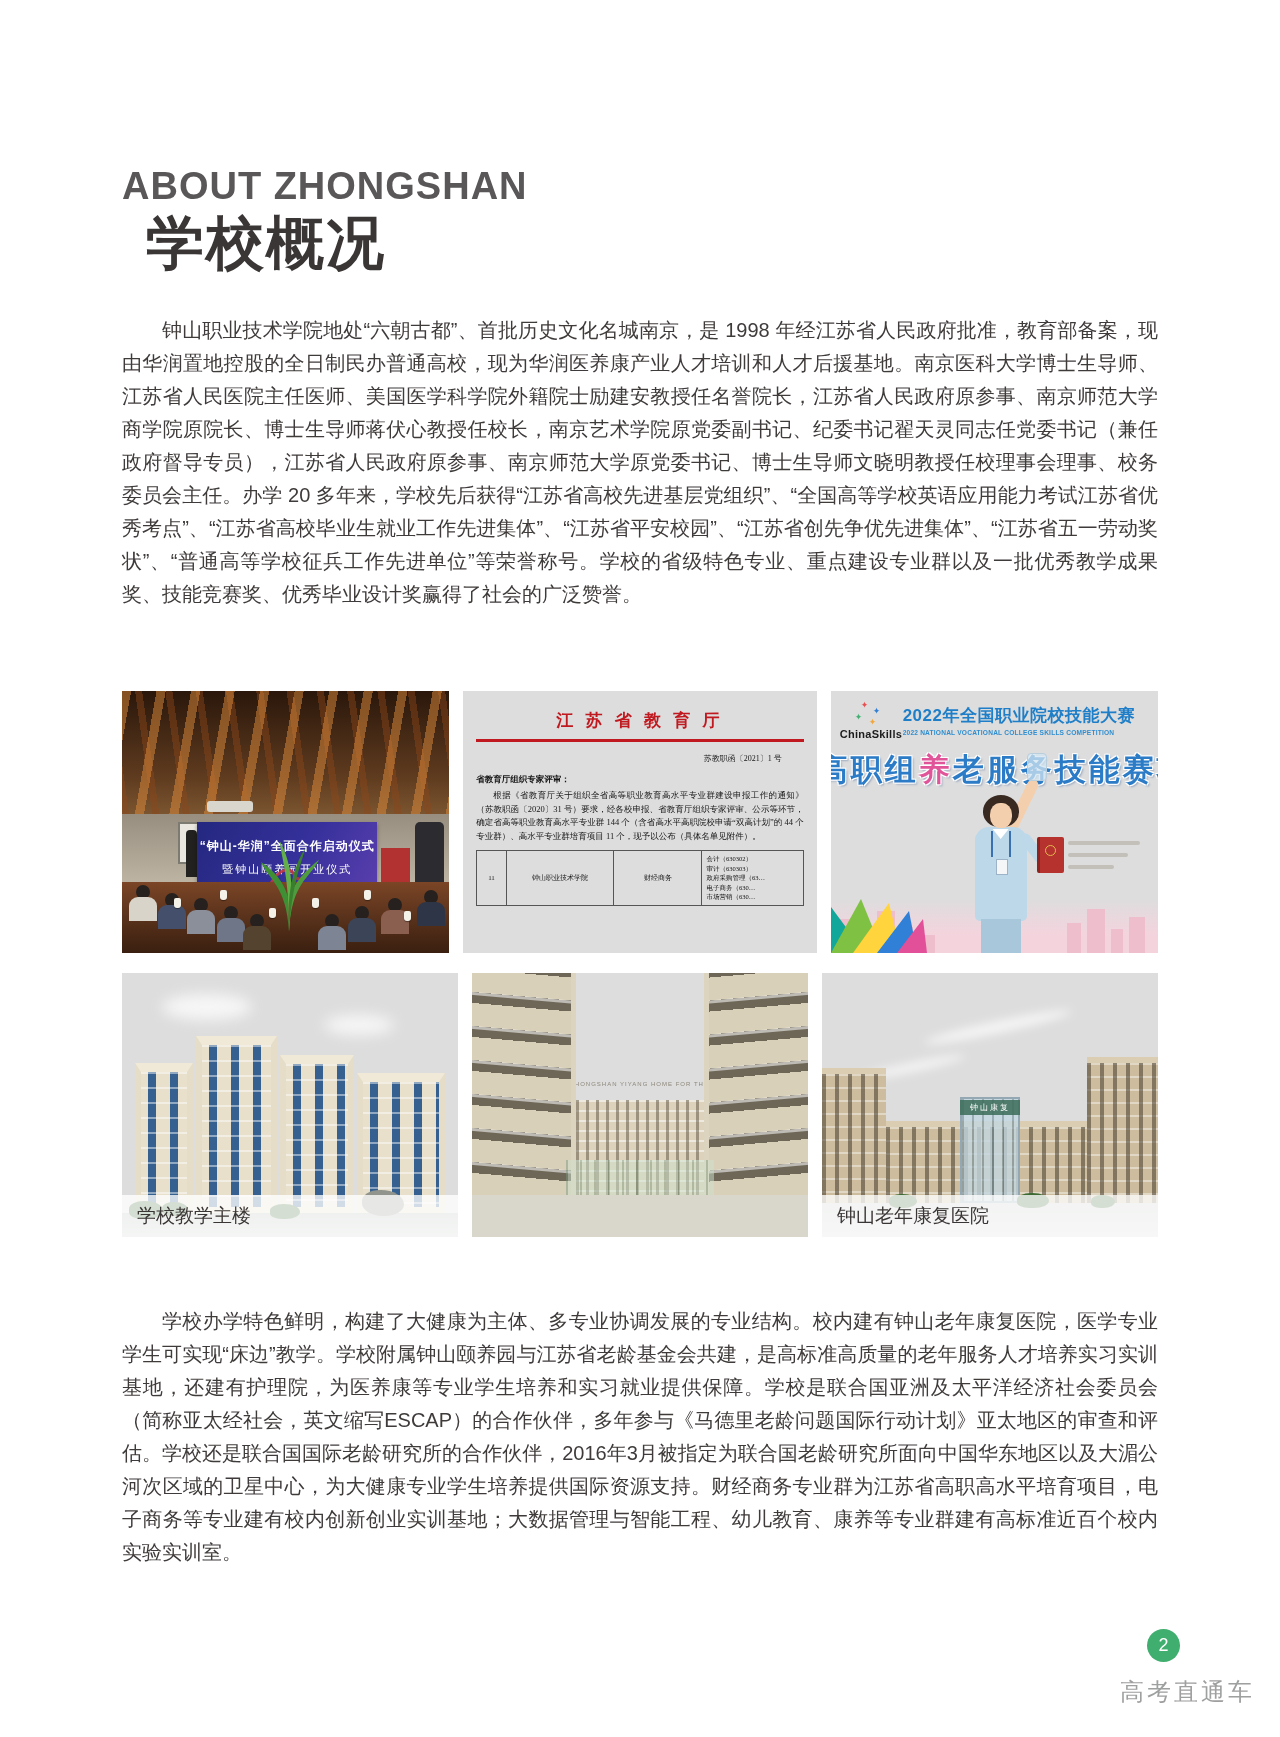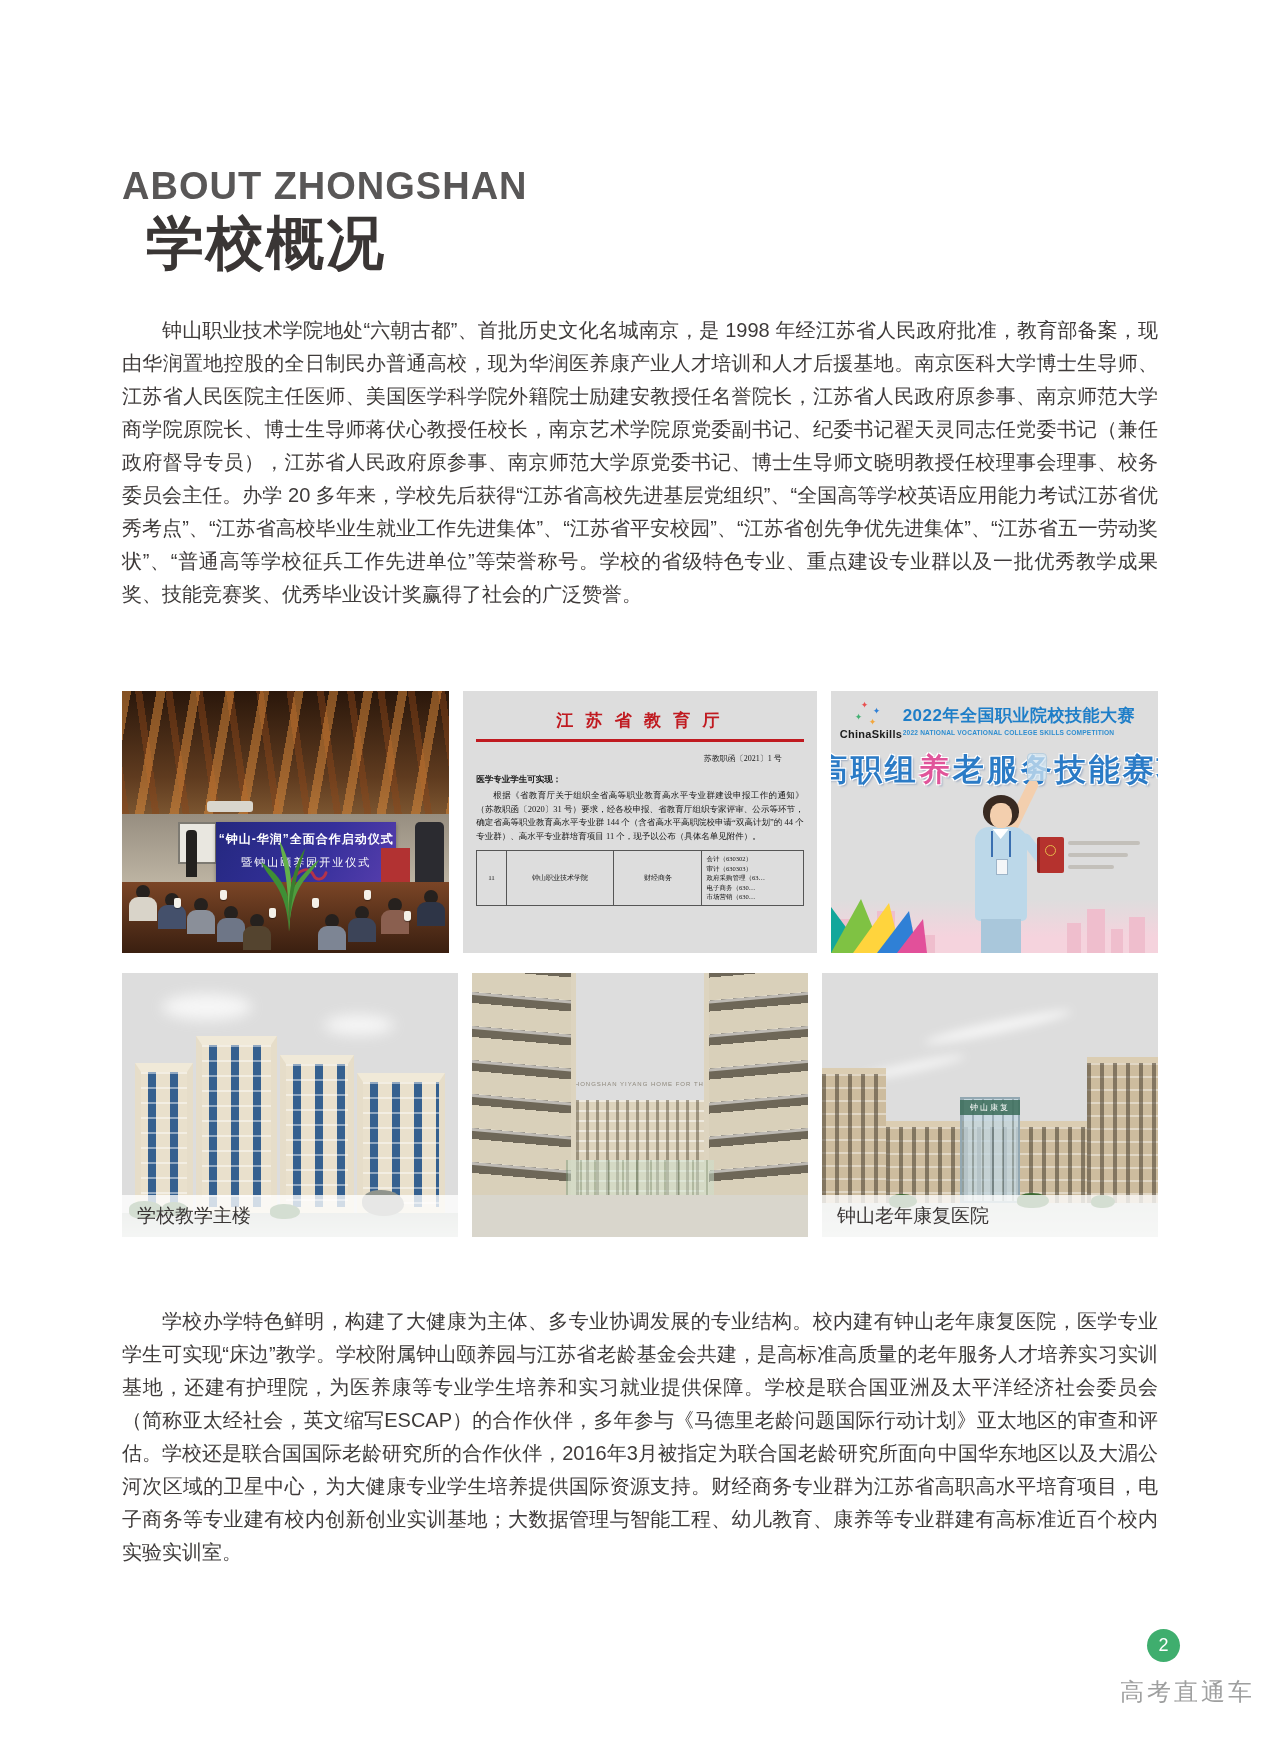--- a/index.html
+++ b/index.html
@@ -26,21 +26,21 @@
   .pa-ceiling { position:absolute; left:0; right:0; top:0; height:47%;
     background:
       repeating-linear-gradient(100deg, rgba(222,140,60,.50) 0 9px, rgba(0,0,0,0) 9px 34px),
       repeating-linear-gradient(82deg, rgba(140,70,25,.45) 0 7px, rgba(0,0,0,0) 7px 30px),
       linear-gradient(180deg,#2a170b,#5f3b1f 70%,#7b5530);
   }
   .pa-wall { position:absolute; left:0; right:0; top:47%; height:27%; background:linear-gradient(#978e80,#beb5a4); }
   .pa-scr { position:absolute; left:17%; top:50%; width:12%; height:16%; background:#e9e7e0; border:2px solid #7d7a72; }
   .pa-ac { position:absolute; left:26%; top:42%; width:14%; height:4%; background:#d9d6cd; border-radius:3px; }
   .pa-banner { position:absolute; left:23%; top:50%; width:55%; height:26%; text-align:center;
-    background:linear-gradient(120deg,#24287f,#35309b 55%,#5a3fae); color:#fff; padding-top:9px; box-shadow:0 2px 4px rgba(0,0,0,.35);margin-left:19px; }
+    background:linear-gradient(120deg,#24287f,#35309b 55%,#5a3fae); color:#fff; padding-top:16px; box-shadow:0 2px 4px rgba(0,0,0,.35); }
   .pa-b1 { font-size:12px; font-weight:700; letter-spacing:1px; }
   .pa-b2 { font-size:11px; margin-top:7px; letter-spacing:2px; }
   .pa-rib { position:absolute; left:38%; bottom:2px; width:24%; height:36%; opacity:.9; }
   .pa-cam { position:absolute; right:1.5%; top:50%; width:9%; height:28%; background:#2b2b30; border-radius:5px; }
   .pa-red { position:absolute; right:12%; top:60%; width:9%; height:13%; background:#b23232; }
   .pa-stand { position:absolute; left:19.5%; top:53%; width:3.5%; height:18%; background:#23211f; border-radius:4px 4px 0 0; }
   .pa-table { position:absolute; left:0; right:0; bottom:0; height:27%; background:linear-gradient(180deg,#7b4526,#56301a 55%,#3a1f10); }
   .person { position:absolute; width:28px; height:36px; }
   .person::before { content:''; position:absolute; left:7px; top:0; width:14px; height:14px; border-radius:50%; background:#26211e; }
   .person::after { content:''; position:absolute; left:0; top:12px; width:28px; height:24px; border-radius:9px 9px 0 0; background:var(--c,#5a6276); }
@@ -188,21 +188,21 @@
         <i class="cup" style="left:45%; top:83%;"></i>
         <i class="cup" style="left:58%; top:79%;"></i>
         <i class="cup" style="left:74%; top:76%;"></i>
         <i class="cup" style="left:86%; top:84%;"></i>
       </figure>
 
       <figure class="photo pb">
         <div class="pb-title">江 苏 省 教 育 厅</div>
         <div class="pb-rule"></div>
         <div class="pb-no">苏教职函〔2021〕1 号</div>
-        <div class="pb-sal">医学专业学生可实现：</div>
+        <div class="pb-sal">省教育厅组织专家评审：</div>
         <div class="pb-body">根据《省教育厅关于组织全省高等职业教育高水平专业群建设申报工作的通知》（苏教职函〔2020〕31 号）要求，经各校申报、省教育厅组织专家评审、公示等环节，确定省高等职业教育高水平专业群 144 个（含省高水平高职院校申请“双高计划”的 44 个专业群）、高水平专业群培育项目 11 个，现予以公布（具体名单见附件）。</div>
         <table class="pb-table">
           <tbody>
               <tr>
             <td style="width:9%">11</td>
             <td style="width:33%">钟山职业技术学院</td>
             <td style="width:27%">财经商务</td>
             <td style="width:31%" class="pb-majors">
               <span>会计（630302）</span>
               <span>审计（630303）</span>

